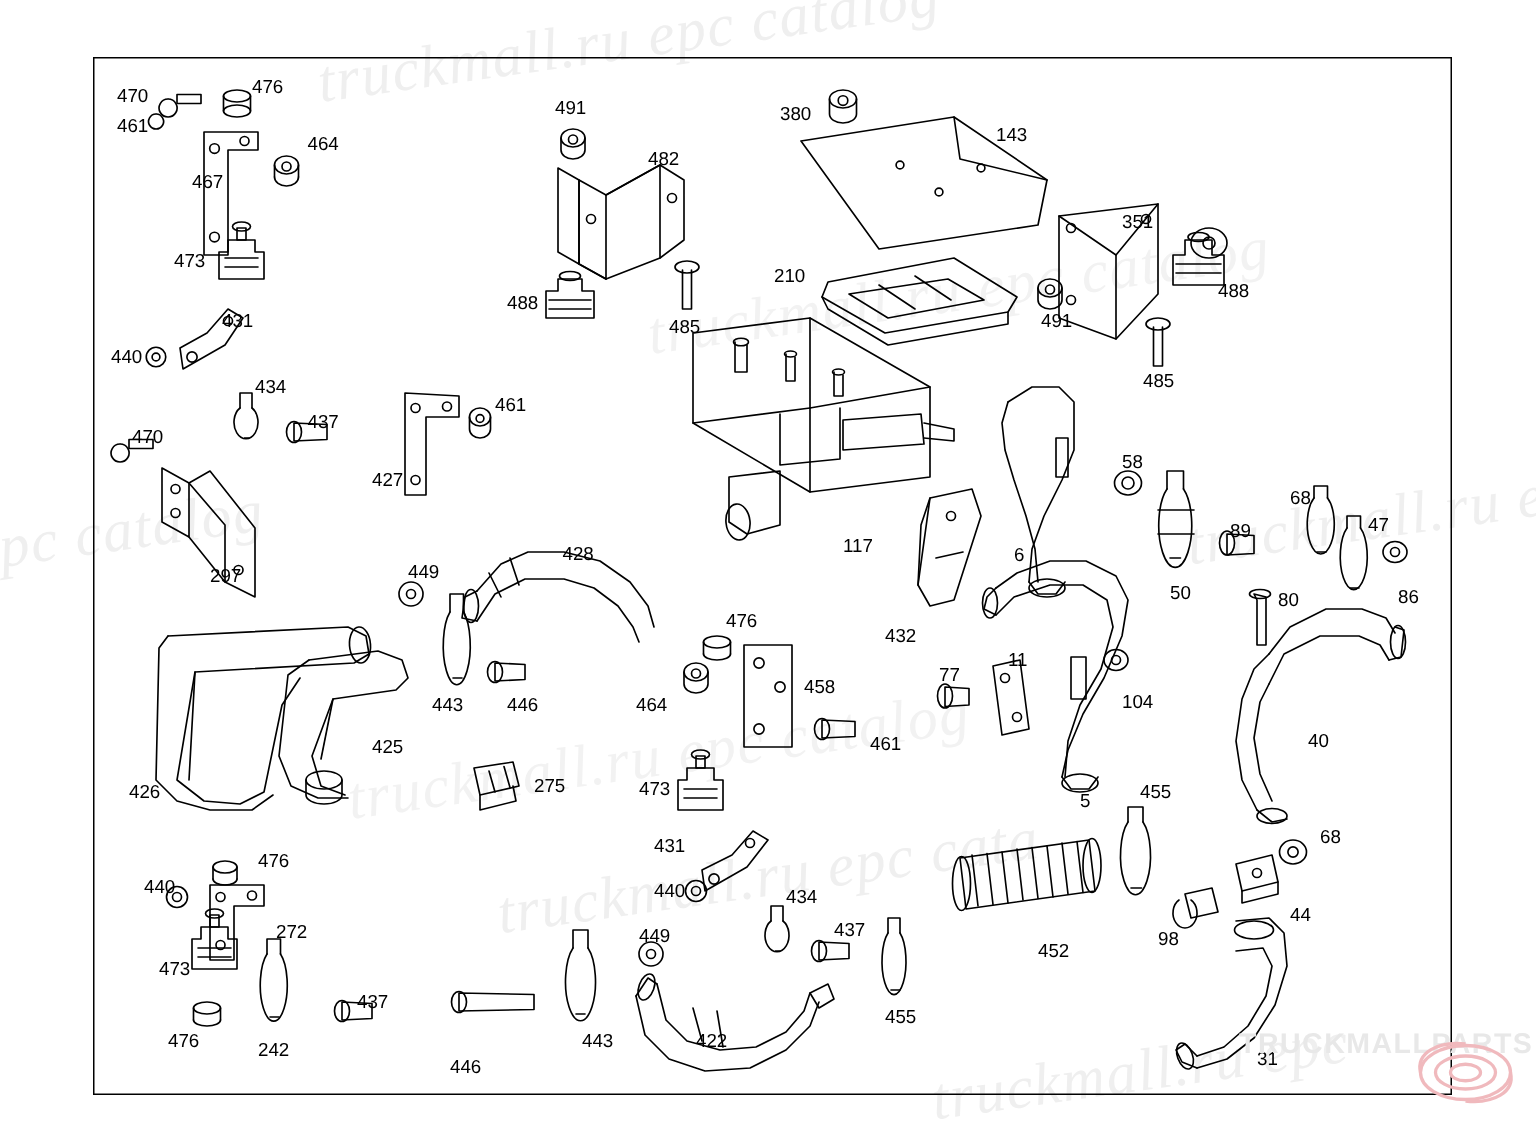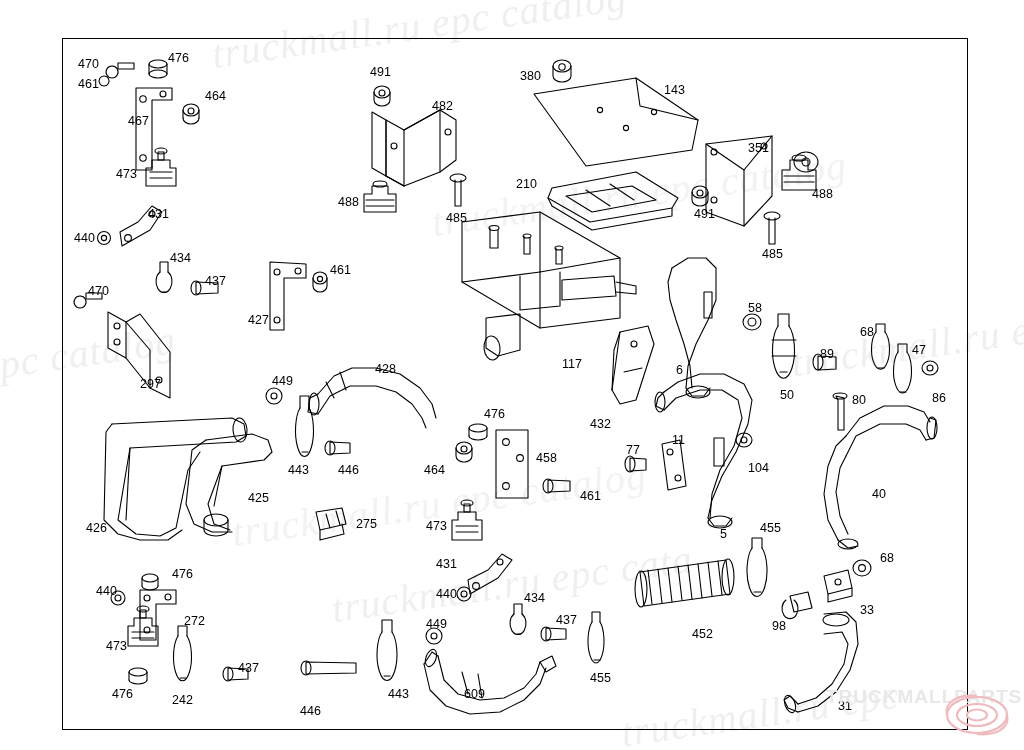--- a/index.html
+++ b/index.html
@@ -507,21 +507,21 @@
     <div class="lbl" style="left:172px;top:694px">242</div>
     <div class="lbl" style="left:238px;top:662px">437</div>
     <div class="lbl" style="left:300px;top:705px">446</div>
     <div class="lbl" style="left:388px;top:688px">443</div>
     <div class="lbl" style="left:426px;top:618px">449</div>
     <div class="lbl" style="left:436px;top:588px">440</div>
     <div class="lbl" style="left:436px;top:558px">431</div>
     <div class="lbl" style="left:524px;top:592px">434</div>
     <div class="lbl" style="left:556px;top:614px">437</div>
     <div class="lbl" style="left:590px;top:672px">455</div>
-    <div class="lbl" style="left:464px;top:688px">609</div>
+    <div class="lbl" style="left:464px;top:688px">422</div>
     <div class="lbl" style="left:426px;top:520px">473</div>
     <div class="lbl" style="left:424px;top:464px">464</div>
     <div class="lbl" style="left:484px;top:408px">476</div>
     <div class="lbl" style="left:536px;top:452px">458</div>
     <div class="lbl" style="left:580px;top:490px">461</div>
     <div class="lbl" style="left:370px;top:66px">491</div>
     <div class="lbl" style="left:432px;top:100px">482</div>
     <div class="lbl" style="left:338px;top:196px">488</div>
     <div class="lbl" style="left:446px;top:212px">485</div>
     <div class="lbl" style="left:520px;top:70px">380</div>
@@ -543,21 +543,21 @@
     <div class="lbl" style="left:780px;top:389px">50</div>
     <div class="lbl" style="left:872px;top:488px">40</div>
     <div class="lbl" style="left:748px;top:462px">104</div>
     <div class="lbl" style="left:672px;top:434px">11</div>
     <div class="lbl" style="left:626px;top:444px">77</div>
     <div class="lbl" style="left:720px;top:528px">5</div>
     <div class="lbl" style="left:760px;top:522px">455</div>
     <div class="lbl" style="left:692px;top:628px">452</div>
     <div class="lbl" style="left:772px;top:620px">98</div>
     <div class="lbl" style="left:880px;top:552px">68</div>
-    <div class="lbl" style="left:860px;top:604px">33</div>
+    <div class="lbl" style="left:860px;top:604px">44</div>
     <div class="lbl" style="left:838px;top:700px">31</div>
   </div>
 
   <div class="brand">
     <div class="btext">TRUCKMALLPARTS</div>
     <svg class="rose" width="74" height="50" viewBox="0 0 74 50">
       <g fill="none" stroke="#f0b9bd" stroke-width="2.2">
         <ellipse cx="37" cy="25" rx="30" ry="18"></ellipse>
         <ellipse cx="37" cy="25" rx="20" ry="11"></ellipse>
         <ellipse cx="37" cy="25" rx="10" ry="5.5"></ellipse>

